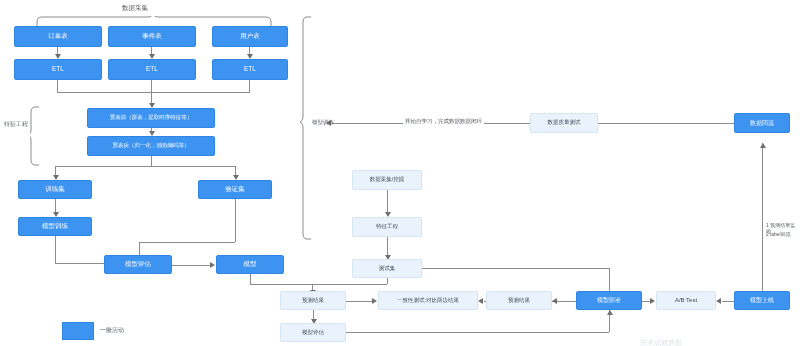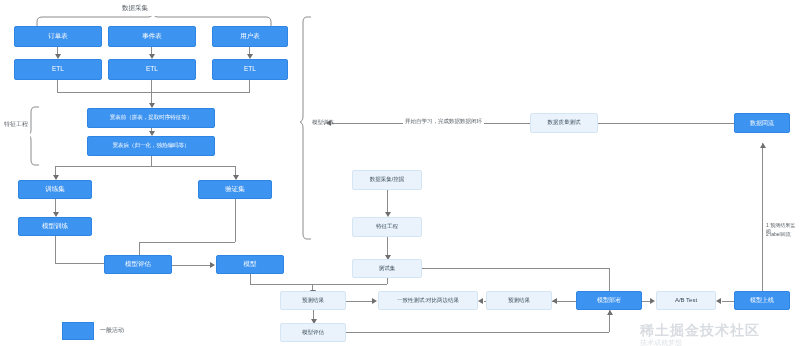--- a/index.html
+++ b/index.html
@@ -269,16 +269,15 @@
 
   <div class="label" style="left:312px;top:119px;font-size:5.5px;">模型训练</div>
 
   <svg class="brace" style="left:300px;top:16px;" width="12" height="224" viewBox="0 0 12 224">
     <path d="M11 1 L7 1 Q3 1 3 6 L3 100 Q3 106 -1 106 Q3 106 3 112 L3 218 Q3 223 7 223 L11 223" fill="none" stroke="#8c8c8c" stroke-width="1"></path>
   </svg>
 
   <div class="legend-swatch" style="left:62px;top:322px;width:30px;height:16px;"></div>
   <div class="label" style="left:100px;top:326px;font-size:6px;">一般活动</div>
 
-  <div class="watermark" style="left:640px;top:322px;font-size:14px;">稀土掘金技术社区</div>
   <div class="watermark sub" style="left:640px;top:338px;font-size:7px;">技术成就梦想</div>
 
 </div>
 
 </body></html>

